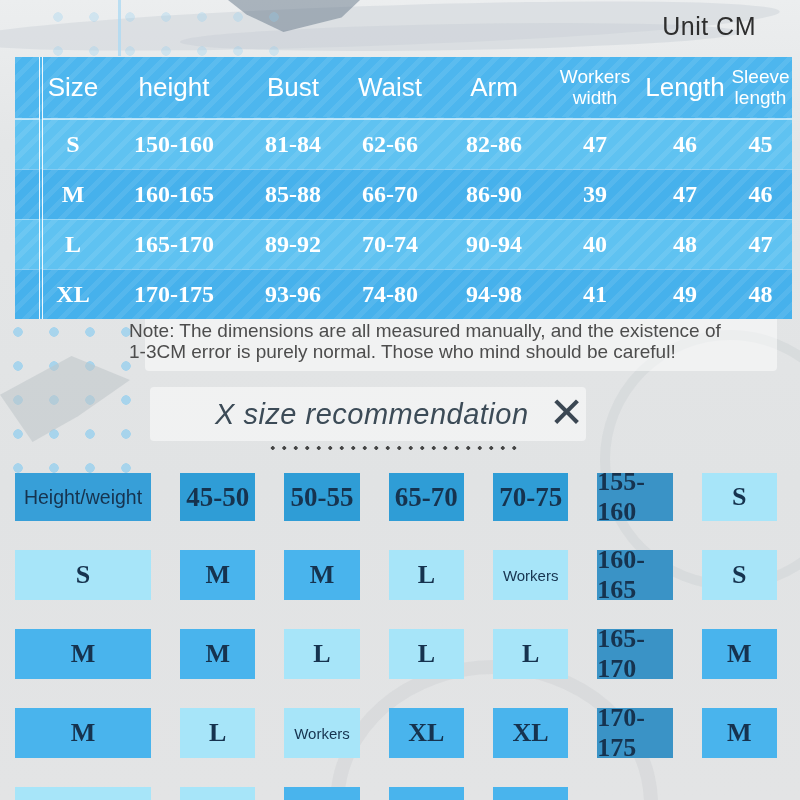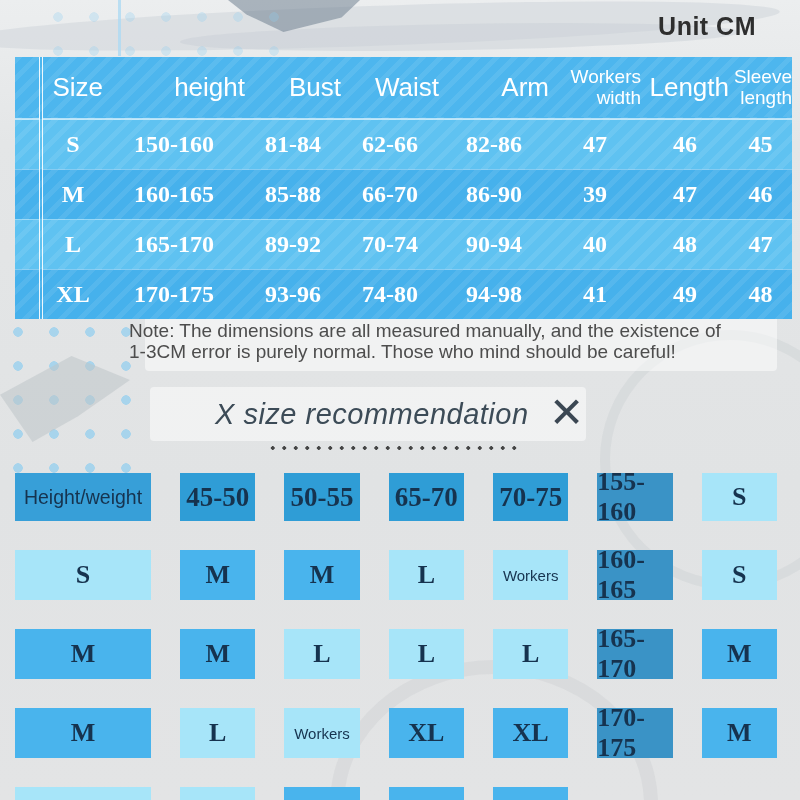--- a/index.html
+++ b/index.html
@@ -23,32 +23,32 @@
   .gray-feather{position:absolute;left:0;top:356px;width:130px;height:86px;background:rgba(190,196,200,.55);
         clip-path:polygon(0 45%,55% 0,100% 28%,60% 70%,25% 100%);}
   .swirl{position:absolute;border:14px solid rgba(200,204,206,.35);border-radius:50%;}
   .swirl1{left:330px;top:660px;width:300px;height:260px;}
   .swirl2{left:600px;top:330px;width:240px;height:240px;border-width:10px;border-color:rgba(203,207,209,.4);}
   .white-band{position:absolute;background:rgba(255,255,255,.5);border-radius:4px;}
   .band-note{left:145px;top:315px;width:632px;height:56px;}
   .band-title{left:150px;top:387px;width:436px;height:54px;}
 
   
-  .unit{position:absolute;top:12px;right:44px;font-size:25px;font-weight:700;color:#2e2e2e;letter-spacing:.5px;margin-left:17px;}
+  .unit{position:absolute;top:12px;right:44px;font-size:25px;font-weight:400;color:#2e2e2e;letter-spacing:.5px;margin-left:17px;}
 
   
   .size-table{position:absolute;left:15px;top:57px;width:777px;height:262px;border-collapse:collapse;
         table-layout:fixed;}
   .size-table tr{background-image:repeating-linear-gradient(135deg,rgba(255,255,255,.08) 0 5px,rgba(255,255,255,0) 5px 13px);}
   .size-table thead tr{background-color:#4db6ee;border-bottom:2px solid rgba(255,255,255,.6);}
   .size-table tbody tr:nth-child(odd){background-color:#5fc2f1;}
   .size-table tbody tr:nth-child(even){background-color:#46b1ec;}
   .size-table tbody tr{border-top:1px solid rgba(255,255,255,.35);}
   .size-table th,.size-table td{text-align:center;vertical-align:middle;color:#fff;padding:0;}
-  .size-table th{font-size:26px;font-weight:400;text-align:right;}
+  .size-table th{font-size:26px;font-weight:400;}
   .size-table th.hdr-small{font-size:19px;line-height:1.08;font-weight:400;}
   .size-table td{font-family:"Liberation Serif",serif;font-weight:bold;font-size:24px;}
   .size-table .strip{border-right:4px double rgba(255,255,255,.9);}
   .size-table thead tr{height:62px;}
   .size-table tbody tr{height:50px;}
 
   
   .note{position:absolute;left:129px;top:320px;font-size:19px;line-height:21px;color:#4d4d4d;z-index:3;}
 
   

